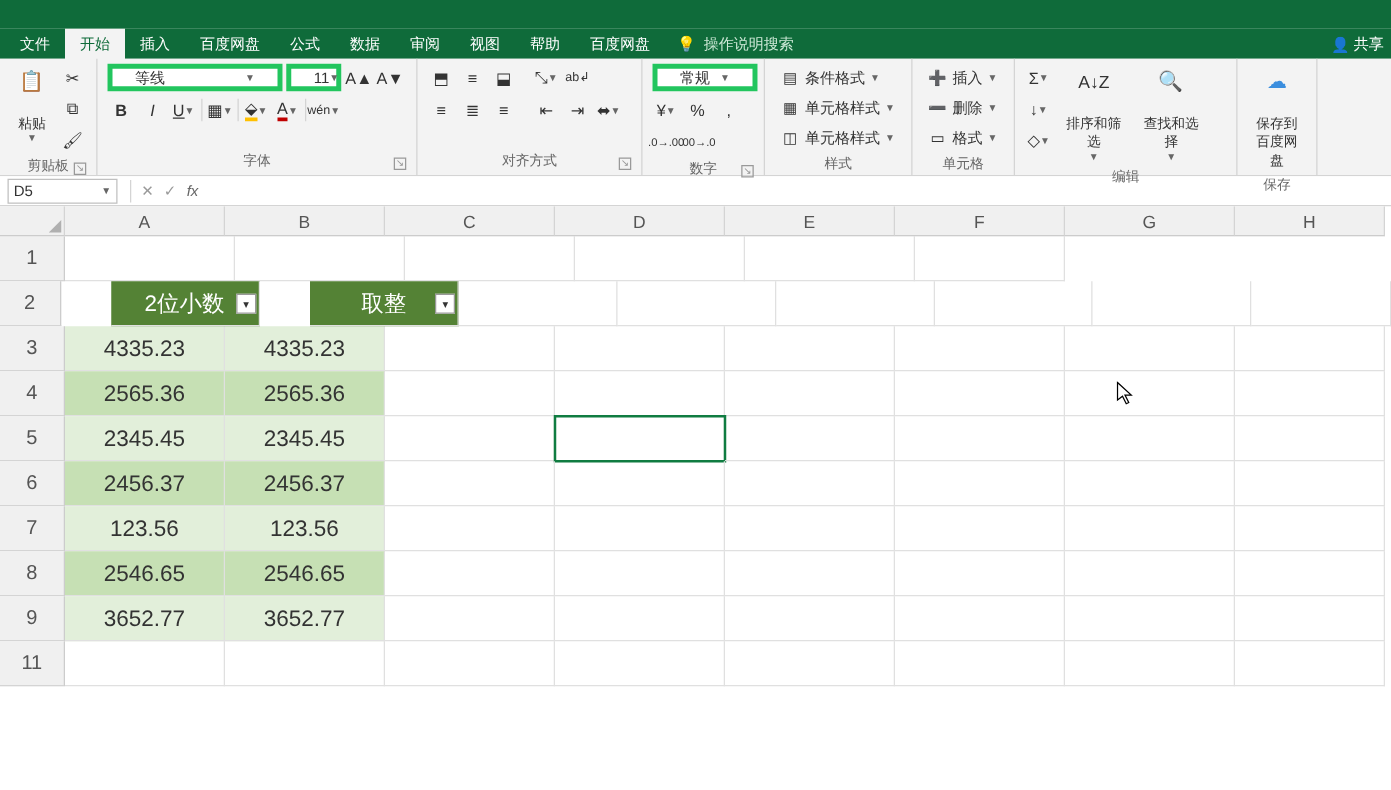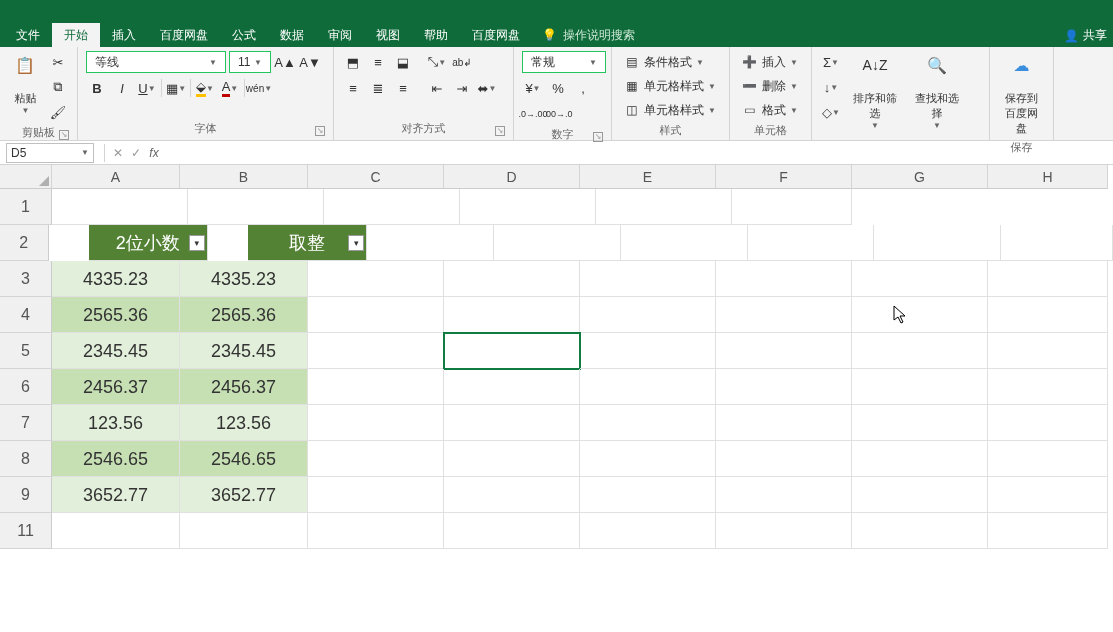--- a/index.html
+++ b/index.html
@@ -16,21 +16,21 @@
 .group-body{flex:1;display:flex;align-items:flex-start;gap:4px;}
 .group-label{text-align:center;font-size:11px;color:#666;padding:2px 0;position:relative;}
 .group-label .launcher{position:absolute;right:0;bottom:2px;width:10px;height:10px;border:1px solid #999;font-size:8px;line-height:8px;text-align:center;color:#999;cursor:pointer;}
 .big-btn{display:flex;flex-direction:column;align-items:center;justify-content:center;width:40px;padding:2px;cursor:pointer;}
 .big-btn .icon{width:24px;height:24px;display:flex;align-items:center;justify-content:center;font-size:16px;}
 .big-btn .lbl{font-size:11px;margin-top:14px;text-align:center;}
 .col-stack{display:flex;flex-direction:column;gap:3px;}
 .row{display:flex;align-items:center;gap:3px;}
 .sm-btn{width:22px;height:22px;display:flex;align-items:center;justify-content:center;border:1px solid transparent;cursor:pointer;font-size:13px;}
 .dd{width:8px;font-size:8px;color:#666;}
-.combo{height:22px;border:1px solid #22c55e;background:#fff;display:flex;align-items:center;padding:0 8px;font-size:12px;}
+.combo{height:22px;border:4px solid #22c55e;background:#fff;display:flex;align-items:center;padding:0 18px;font-size:12px;}
 .combo .arrow{margin-left:auto;font-size:8px;color:#666;}
 .txt-btn{display:flex;align-items:center;height:22px;padding:0 4px;cursor:pointer;font-size:12px;gap:4px;}
 .txt-btn .mini-icon{width:16px;height:16px;display:flex;align-items:center;justify-content:center;}
 .formula-bar{height:24px;border-bottom:1px solid #d4d4d4;display:flex;align-items:center;background:#fff;}
 .namebox{width:88px;height:20px;border:1px solid #c0c0c0;margin:0 6px;display:flex;align-items:center;padding:0 4px;font-size:12px;}
 .namebox .arrow{margin-left:auto;font-size:8px;color:#666;}
 .fb-sep{width:1px;height:18px;background:#d4d4d4;margin:0 4px;}
 .fb-btn{width:18px;height:18px;display:flex;align-items:center;justify-content:center;color:#999;cursor:pointer;}
 .fx{font-style:italic;font-size:12px;color:#666;}
 .fb-input{flex:1;height:20px;border:none;padding:0 6px;}
@@ -293,20 +293,21 @@
         <div class="icon" style="font-size:14px;">A↓Z</div>
         <div class="lbl">排序和筛选</div>
         <div class="dd">▼</div>
       </div>
       <div class="big-btn" style="width:58px;">
         <div class="icon">🔍</div>
         <div class="lbl">查找和选择</div>
         <div class="dd">▼</div>
       </div>
     </div>
+    <div class="group-label">编辑</div>
   </div>
 
   <div class="group" style="width:64px;">
     <div class="group-body">
       <div class="big-btn" style="width:54px;">
         <div class="icon" style="color:#3b8ede;">☁</div>
         <div class="lbl" style="white-space:pre-line;">保存到
 百度网盘</div>
       </div>
     </div>

